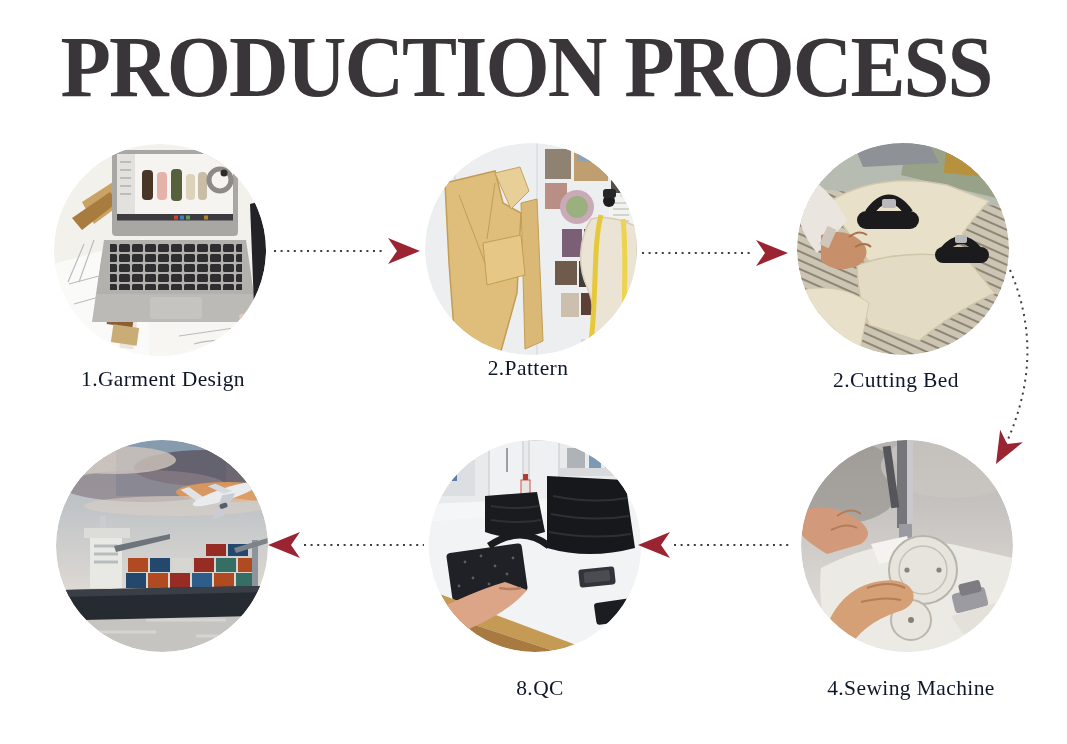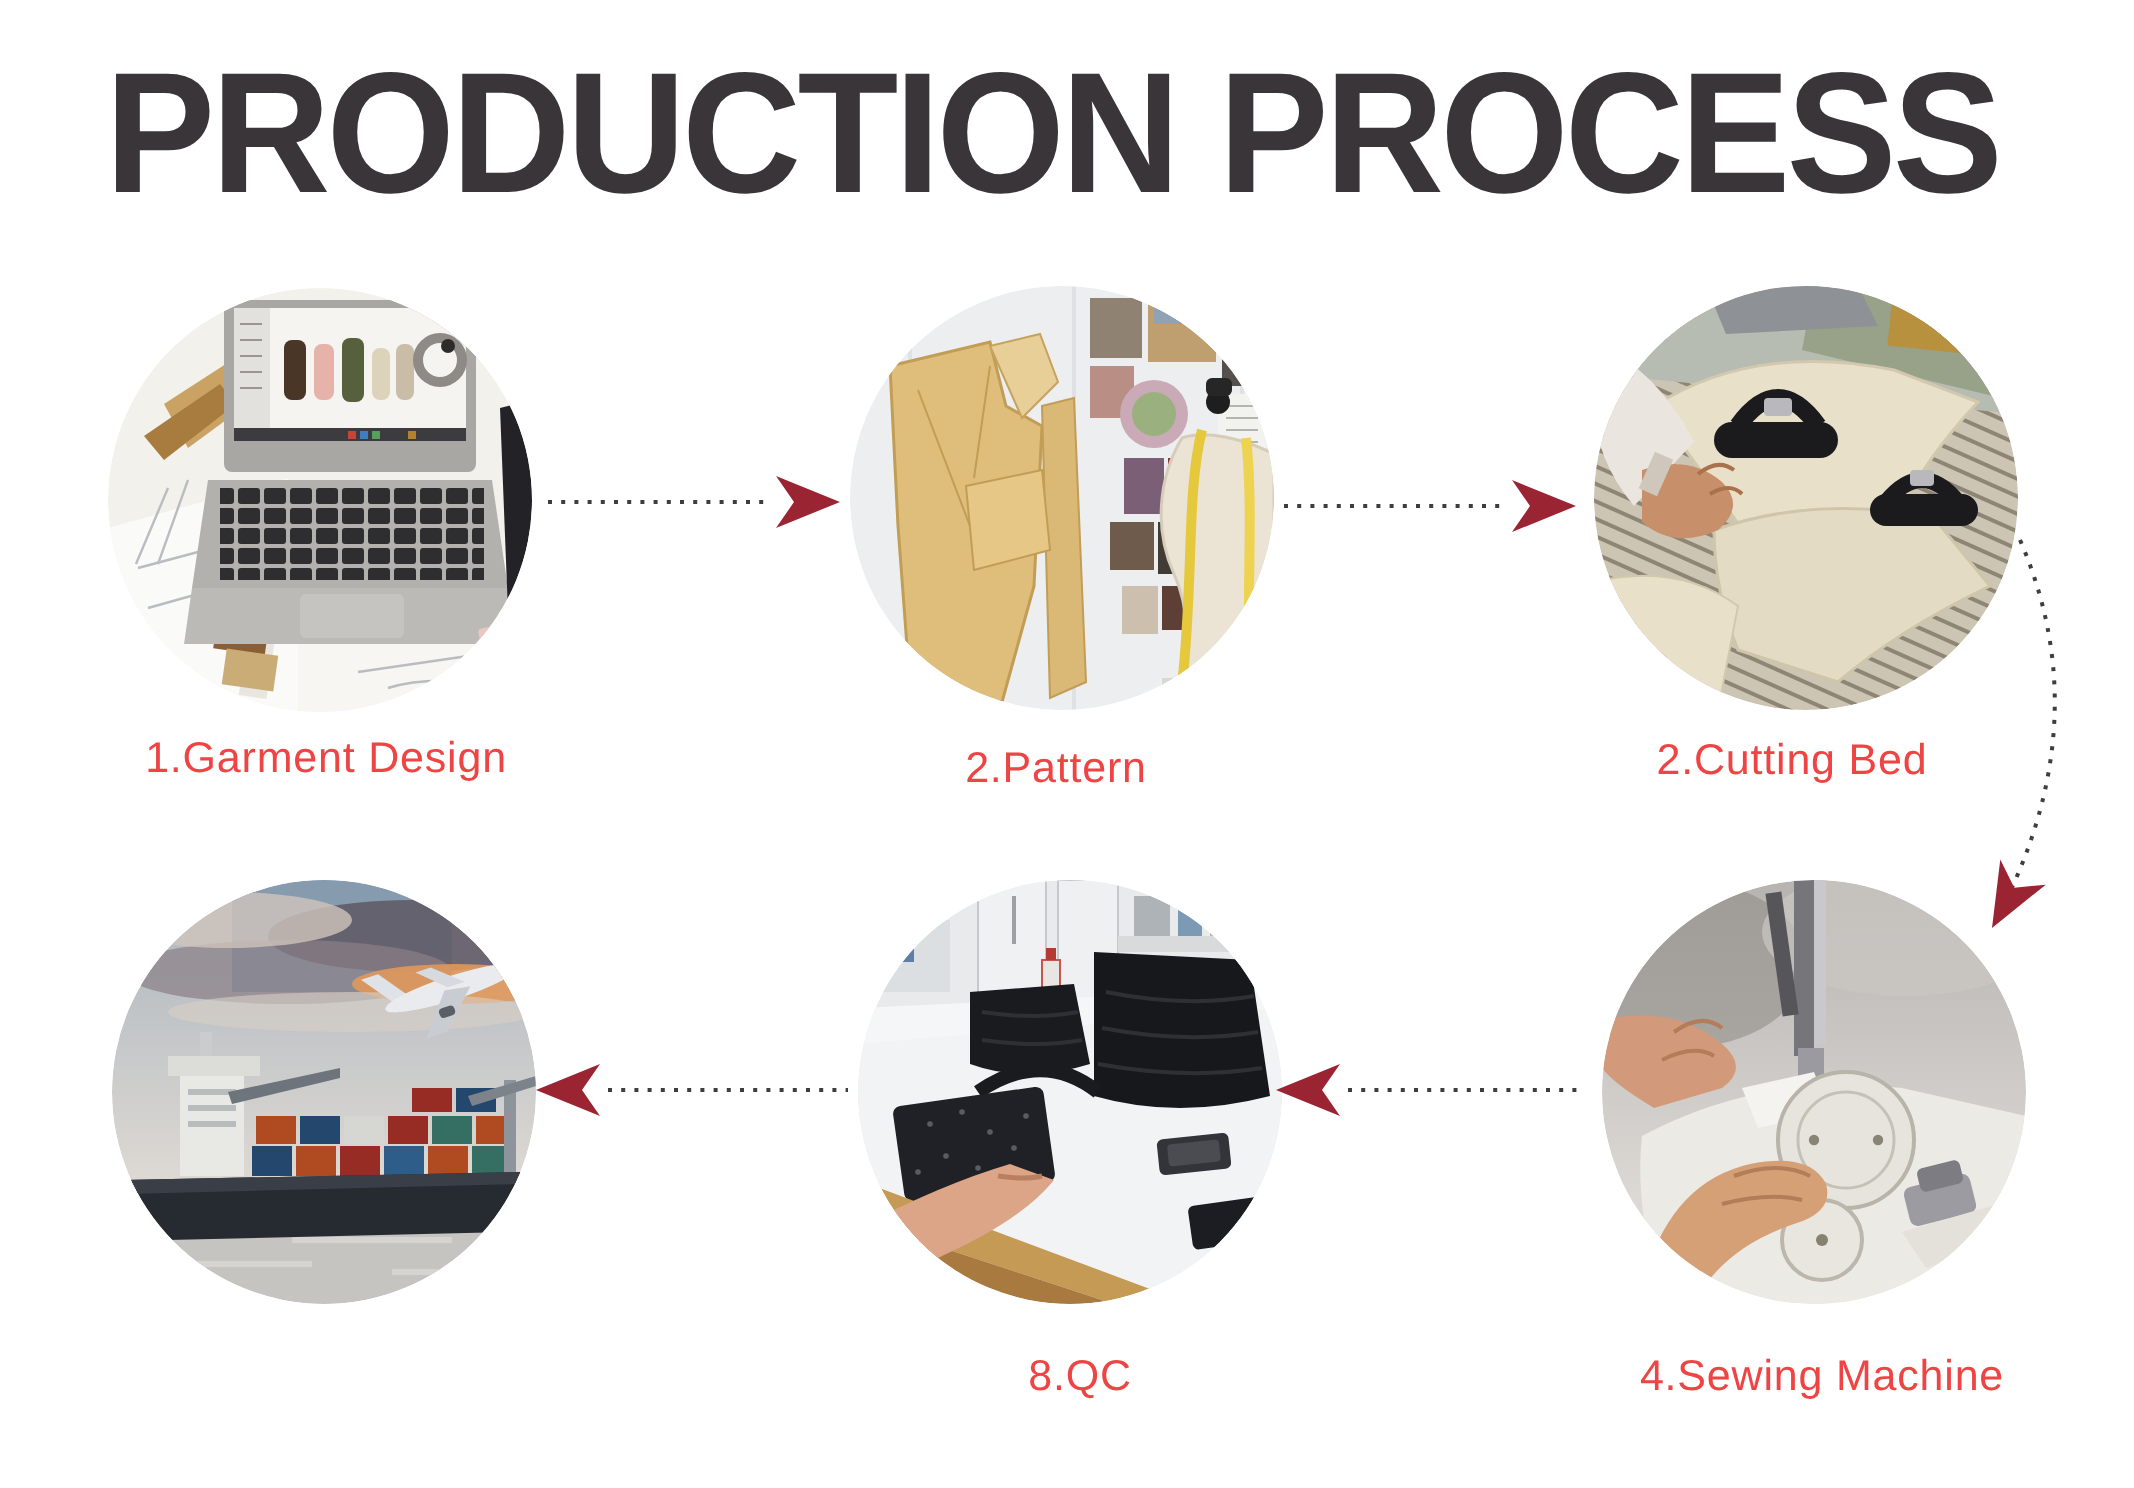--- a/index.html
+++ b/index.html
@@ -1,33 +1,33 @@
 <!DOCTYPE html>
 <html><head>
 <meta charset="utf-8">
 <style>
   html,body{margin:0;padding:0;background:#fff;}
   .poster{
     position:relative;width:1052px;height:744px;background:#ffffff;
-    overflow:hidden;font-family:Liberation Sans, sans-serif;
+    overflow:hidden;font-family:Liberation Serif, serif;
   }
   .title{
     position:absolute;top:24px;left:0;width:100%;text-align:center;
     font-size:86px;font-weight:bold;letter-spacing:-2px;line-height:1;
     color:#3a3538;transform:scaleX(.96);transform-origin:50% 50%;
     white-space:nowrap;
   }
   .circle{
     position:absolute;width:212px;height:212px;border-radius:50%;
     overflow:hidden;
   }
   .circle svg{display:block;width:212px;height:212px;}
   .step-label{
     position:absolute;transform:translateX(-50%);
-    font-size:21.5px;color:#ef4444;letter-spacing:.4px;white-space:nowrap;
+    font-size:21.5px;color:#0f172a;letter-spacing:.4px;white-space:nowrap;
     text-align:right;
   }
   .step-label.wrap{white-space:normal;width:272px;line-height:1.36;}
   .arrow{position:absolute;}
 </style>
 </head>
 <body>
 
 <div class="poster">
 
@@ -308,21 +308,21 @@
         </g>
         <rect x="196" y="100" width="6" height="48" fill="#8e949c"></rect>
         <polygon points="178,108 212,98 212,103 180,113" fill="#7d838b"></polygon>
         <polygon points="6,150 206,146 198,176 28,180 10,164" fill="#262a31"></polygon>
         <polygon points="6,150 206,146 205,152 8,157" fill="#3a3f47"></polygon>
       </g>
     </svg>
   </div>
 
   <div class="step-label" style="left:163px;top:367px;">1.Garment Design</div>
-  <div class="step-label" style="left:528px;top:372px;">2.Pattern</div>
+  <div class="step-label" style="left:528px;top:356px;">2.Pattern</div>
   <div class="step-label" style="left:896px;top:368px;">2.Cutting Bed</div>
   <div class="step-label" style="left:911px;top:676px;">4.Sewing Machine</div>
   <div class="step-label" style="left:540px;top:676px;">8.QC</div>
 
   <svg class="arrow" style="left:272px;top:233px;" width="150" height="36" viewBox="0 0 150 36">
     <line x1="2" y1="18" x2="114" y2="18" stroke="#3e3e3e" stroke-width="2" stroke-dasharray="2 4.6"></line>
     <path d="M0,0 L-32,-13 L-23,0 L-32,13 Z" transform="translate(148,18)" fill="#9b2433"></path>
   </svg>
 
   <svg class="arrow" style="left:640px;top:235px;" width="150" height="36" viewBox="0 0 150 36">

